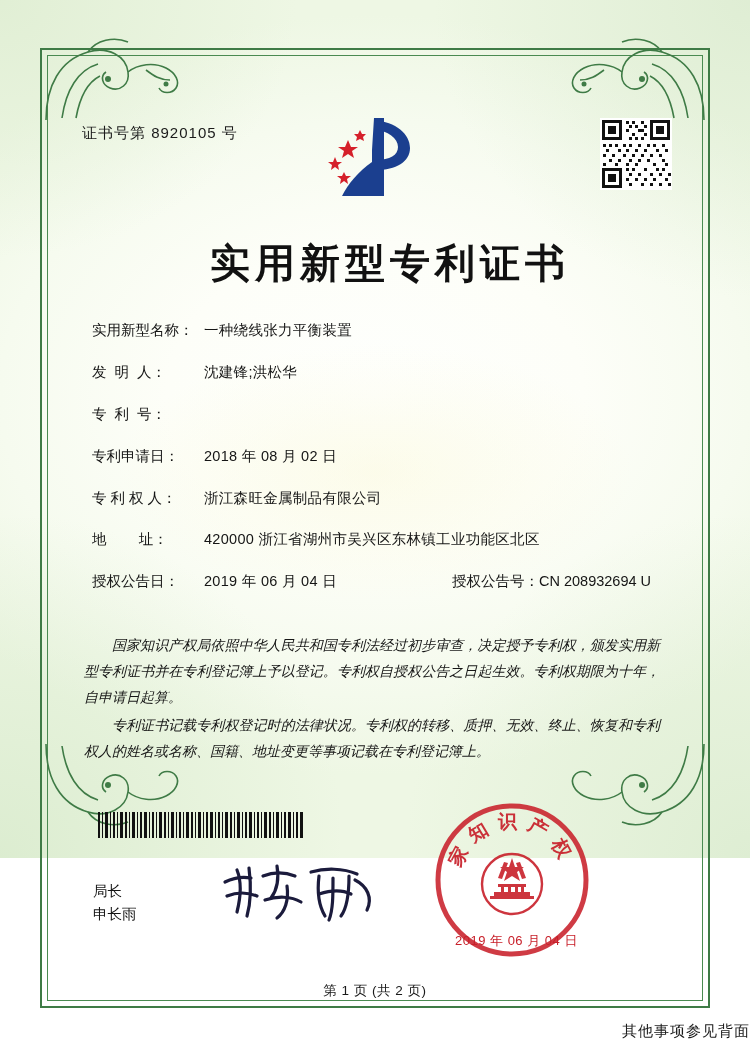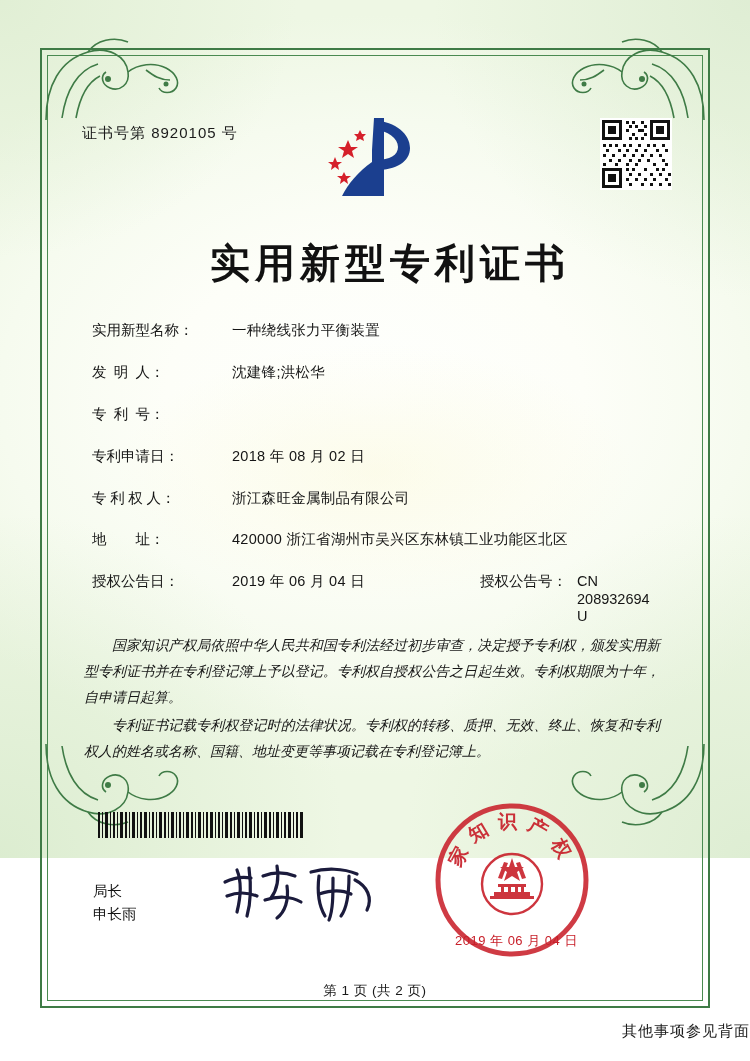--- a/index.html
+++ b/index.html
@@ -119,32 +119,30 @@
     margin-bottom: 24.5px;
     font-size: 14.5px;
     color: #151515;
     line-height: 1.2;
   }
   .field-label {
     width: 112px;
     flex: 0 0 112px;
     letter-spacing: 0px;
     white-space: pre;
-    font-family: Liberation Serif, serif;
   }
   .field-value {
     flex: 1;
     letter-spacing: .3px;
-    margin-left: 28px;
   }
   .field-row.two-col .field-value { flex: 0 0 auto; width: 230px; }
   .field-label2 {
     flex: 0 0 auto;
     margin-left: 18px;
-    margin-right: 10px;
+    margin-right: 0;
   }
   .field-value2 { flex: 1; }
 
   
   .paras {
     position: absolute;
     left: 84px;
     top: 632px;
     width: 576px;
     font-size: 14px;

